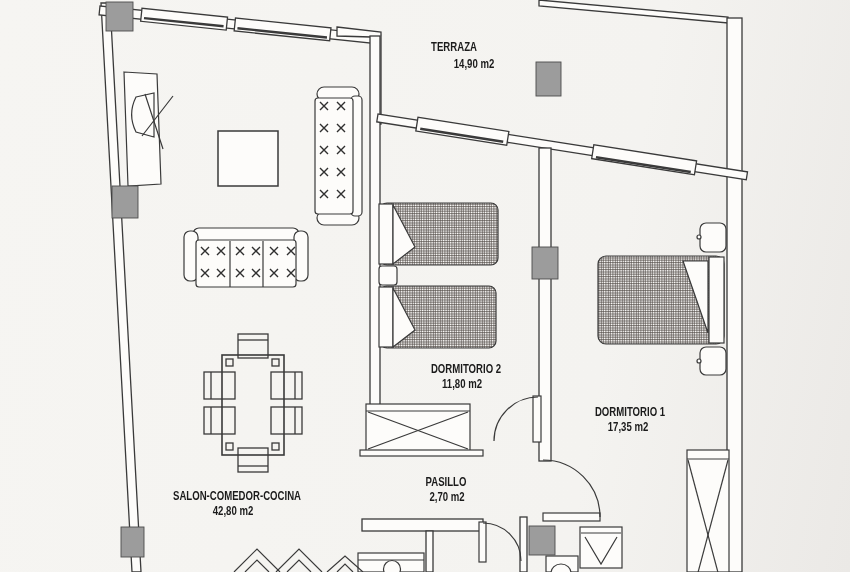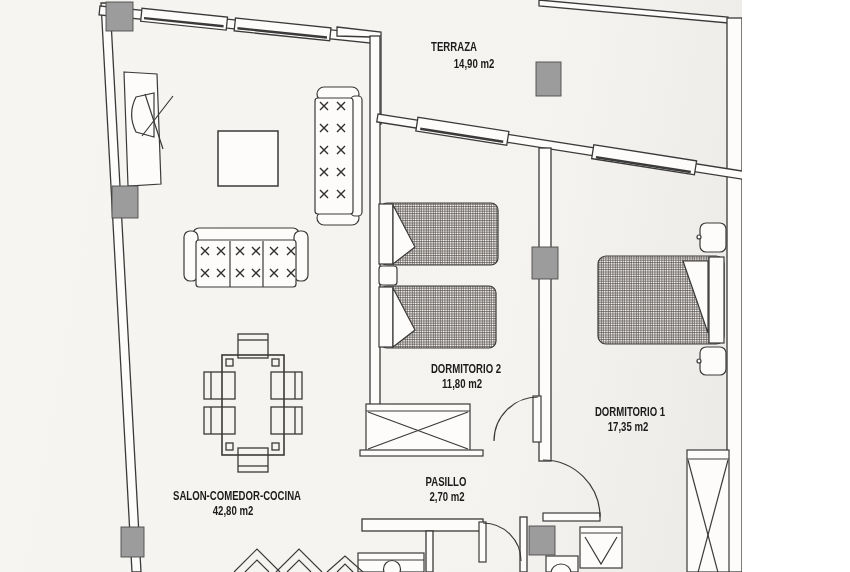--- a/index.html
+++ b/index.html
@@ -1,17 +1,17 @@
 <!DOCTYPE html>
 <html><head>
 <meta charset="utf-8">
 <style>
   html,body{margin:0;padding:0;}
   #stage{
-    position:relative;width:742px;height:572px;overflow:hidden;
+    position:relative;width:850px;height:572px;overflow:hidden;
     background:linear-gradient(100deg,#f6f5f2 0%,#f4f3f0 70%,#ebe9e6 100%);
     font-family:"Liberation Sans",sans-serif;
   }
   #plan-svg{position:absolute;left:0;top:0;}
   .lbl{
     position:absolute;white-space:nowrap;
     font:700 12px "Liberation Sans",sans-serif;
     color:#1b1b1b;letter-spacing:0px;
     transform:translateX(-50%) scaleX(0.8);
     transform-origin:center top;

